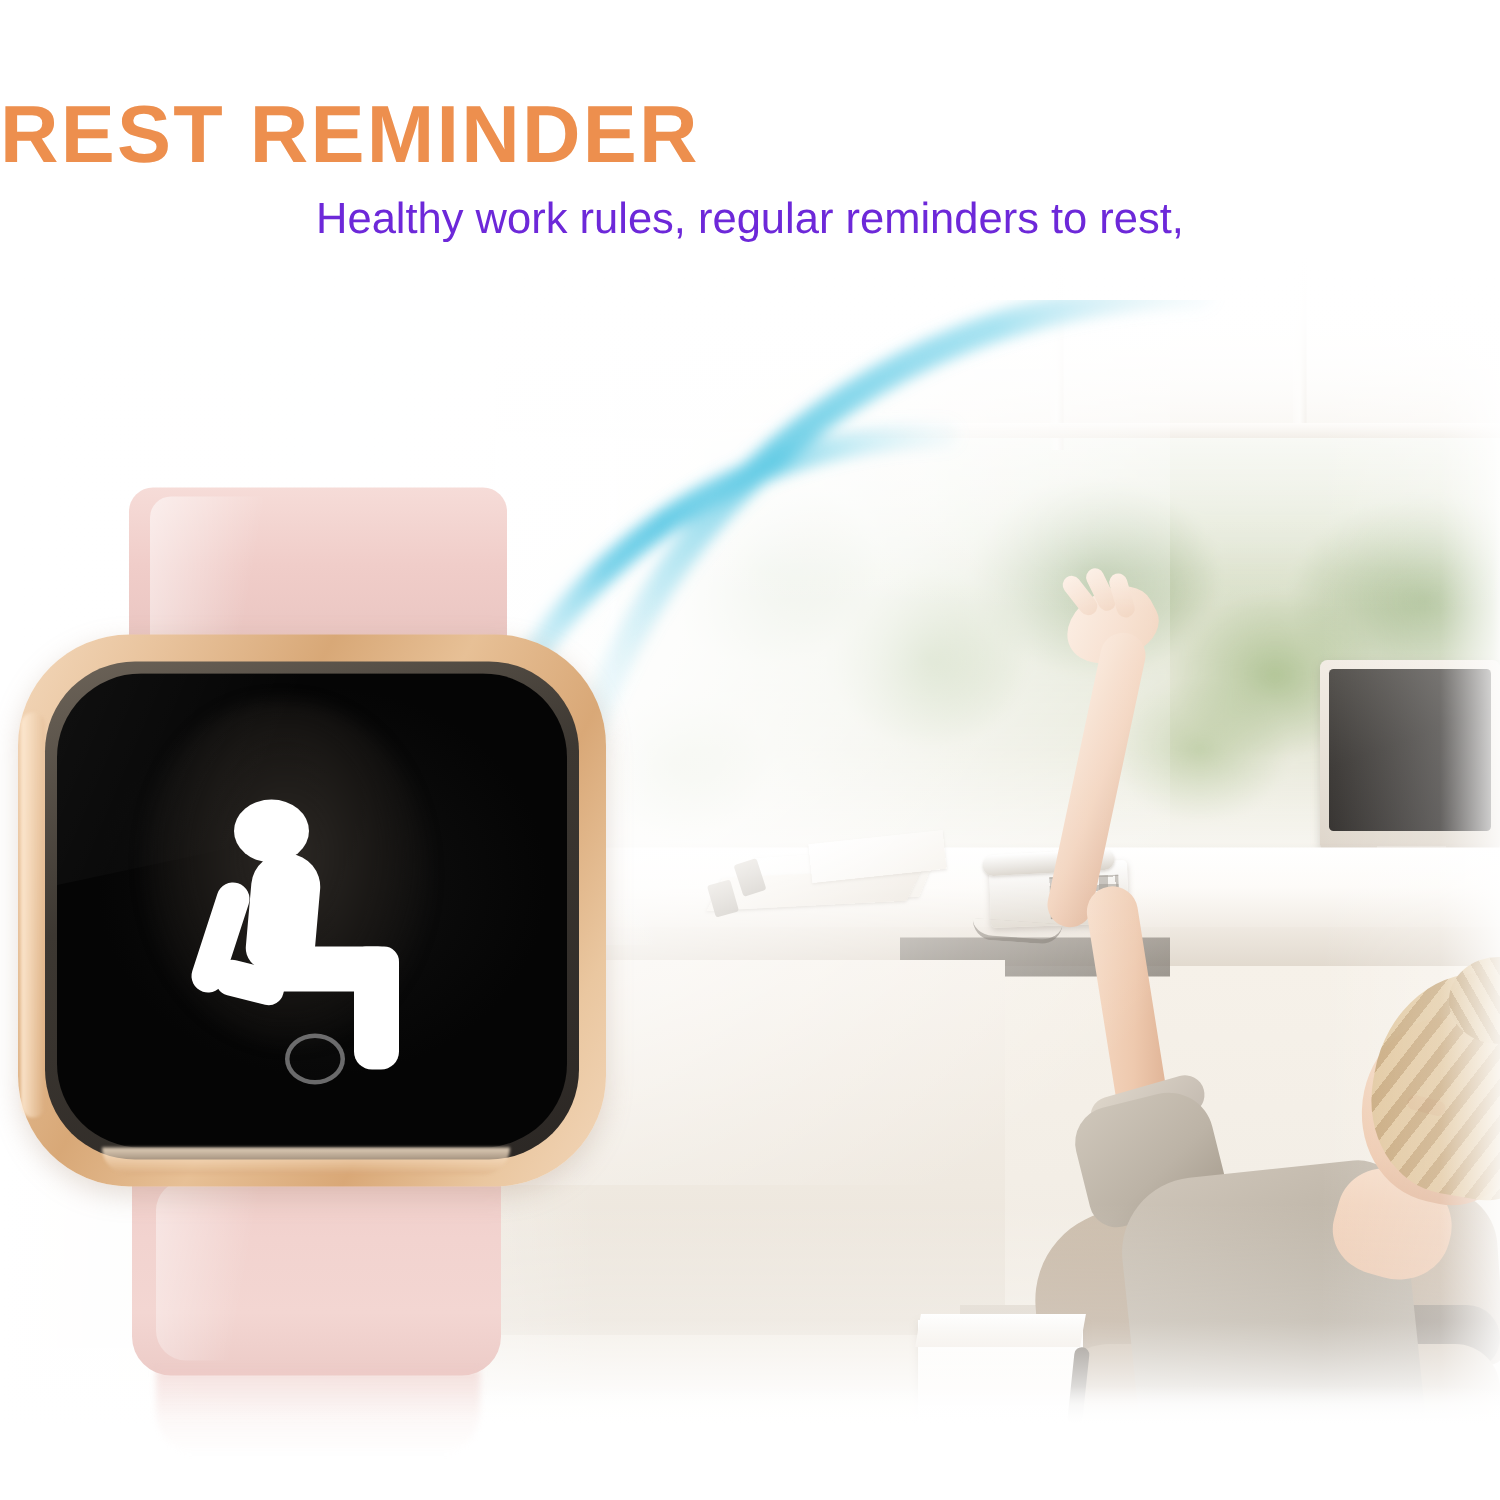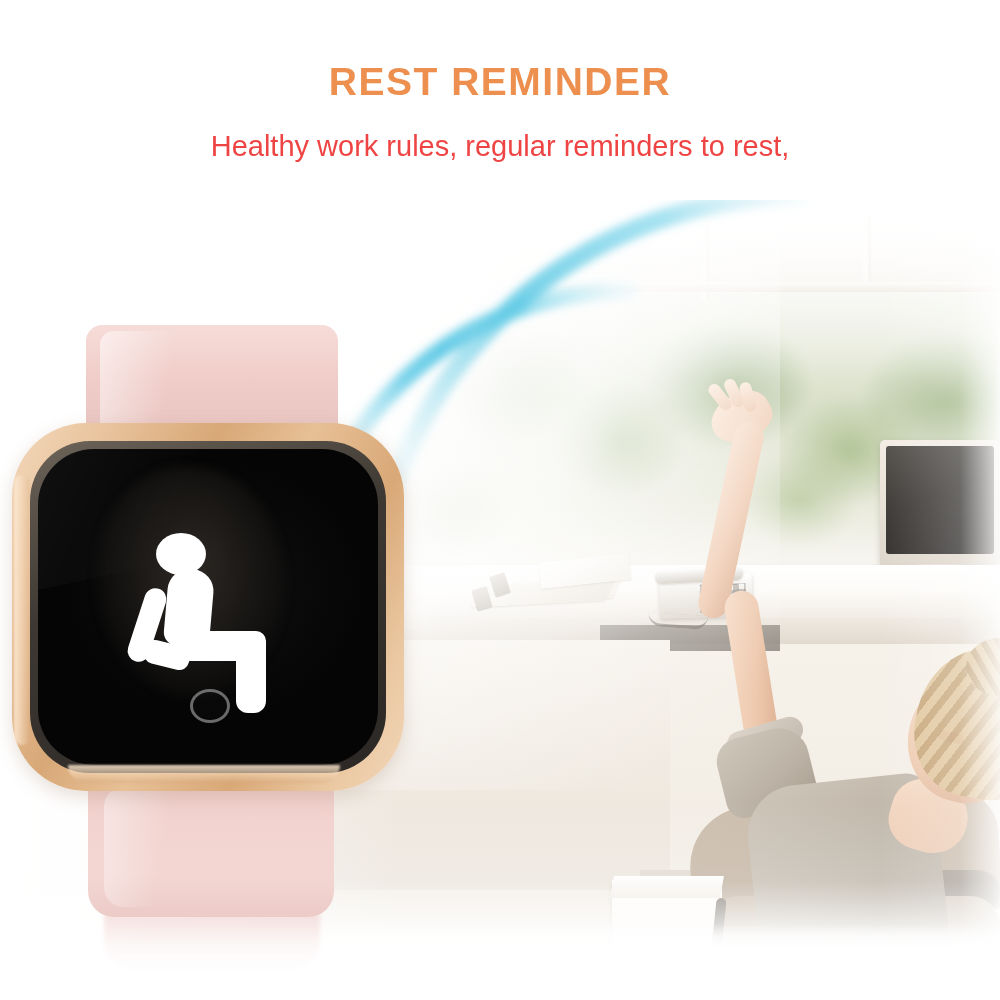--- a/index.html
+++ b/index.html
@@ -3,22 +3,22 @@
 <meta charset="utf-8">
 <style>
   * { margin:0; padding:0; box-sizing:border-box; }
   html,body { width:1000px; height:1000px; background:#ffffff; }
   body { font-family:"Liberation Sans", sans-serif; overflow:hidden; position:relative; }
 
   #stage { position:absolute; inset:0; width:1000px; height:1000px; background:#ffffff; overflow:hidden; }
 
   
   #headline {
-    position:absolute; left:0; top:62px; width:1000px; text-align:center;
-    font-size:39px; font-weight:bold; letter-spacing:1.5px; line-height:1.04;
+    position:absolute; left:0; top:62px; width:1000px; 
+    font-size:54px; font-weight:bold; letter-spacing:1.5px; line-height:1.04;
     color:#ED8F4E; white-space:nowrap;
   }
   #subtitle {
     position:absolute; left:0; top:128px; width:1000px; text-align:center;
     font-size:29px; font-weight:normal; line-height:1.28; color:#231f20;
   }
   #subtitle .ln { display:block; white-space:nowrap; }
 
   
   #photo {
@@ -382,21 +382,21 @@
     border-radius:0 0 40px 40px; filter:blur(1px);
   }
 </style>
 </head>
 <body>
 
 <div id="stage">
 
   <div id="headline" style="color: rgb(237, 143, 78);">REST REMINDER</div>
 
-  <div id="subtitle" style="color: #ef4444;">
+  <div id="subtitle" style="color: #6d28d9;">
     <span class="ln">Healthy work rules, regular reminders to rest,</span>
     <span class="ln">avoid prolonged sitting,</span>
   </div>
 
   <div id="photo">
 
     <div id="scene-base" class="ph"></div>
 
     <div id="win-header" class="ph"></div>
     <div id="trees" class="ph"></div>

